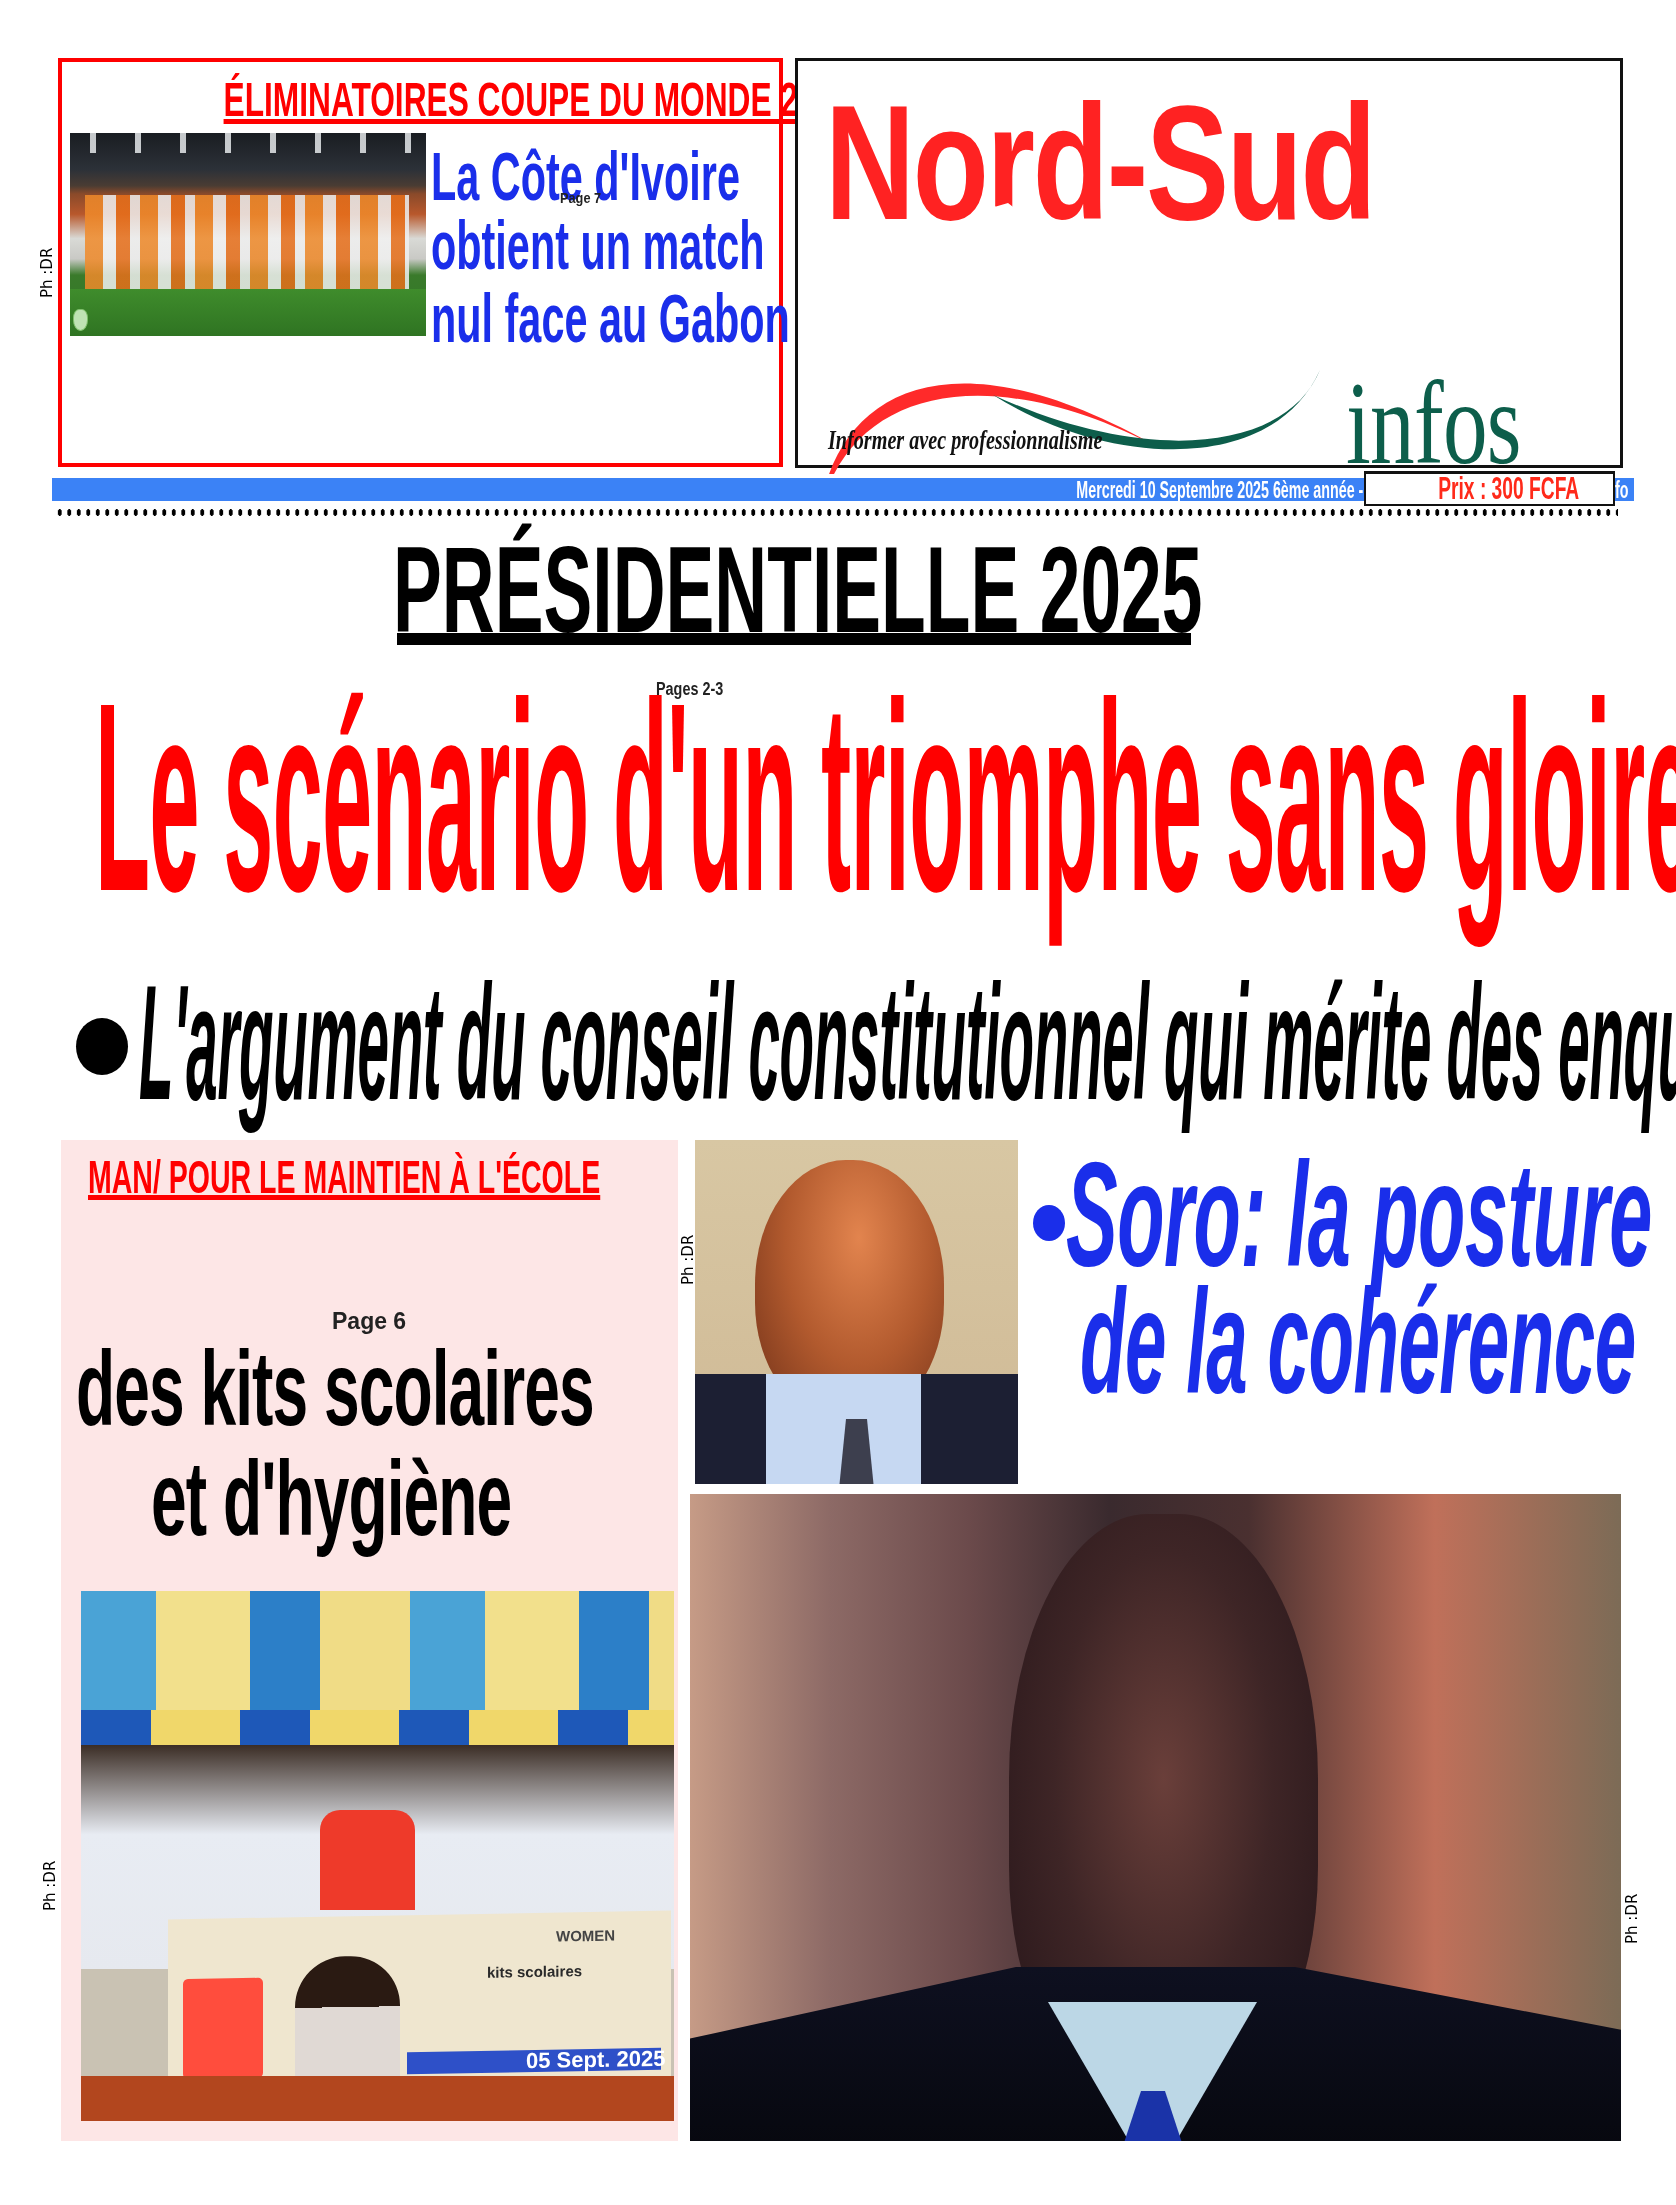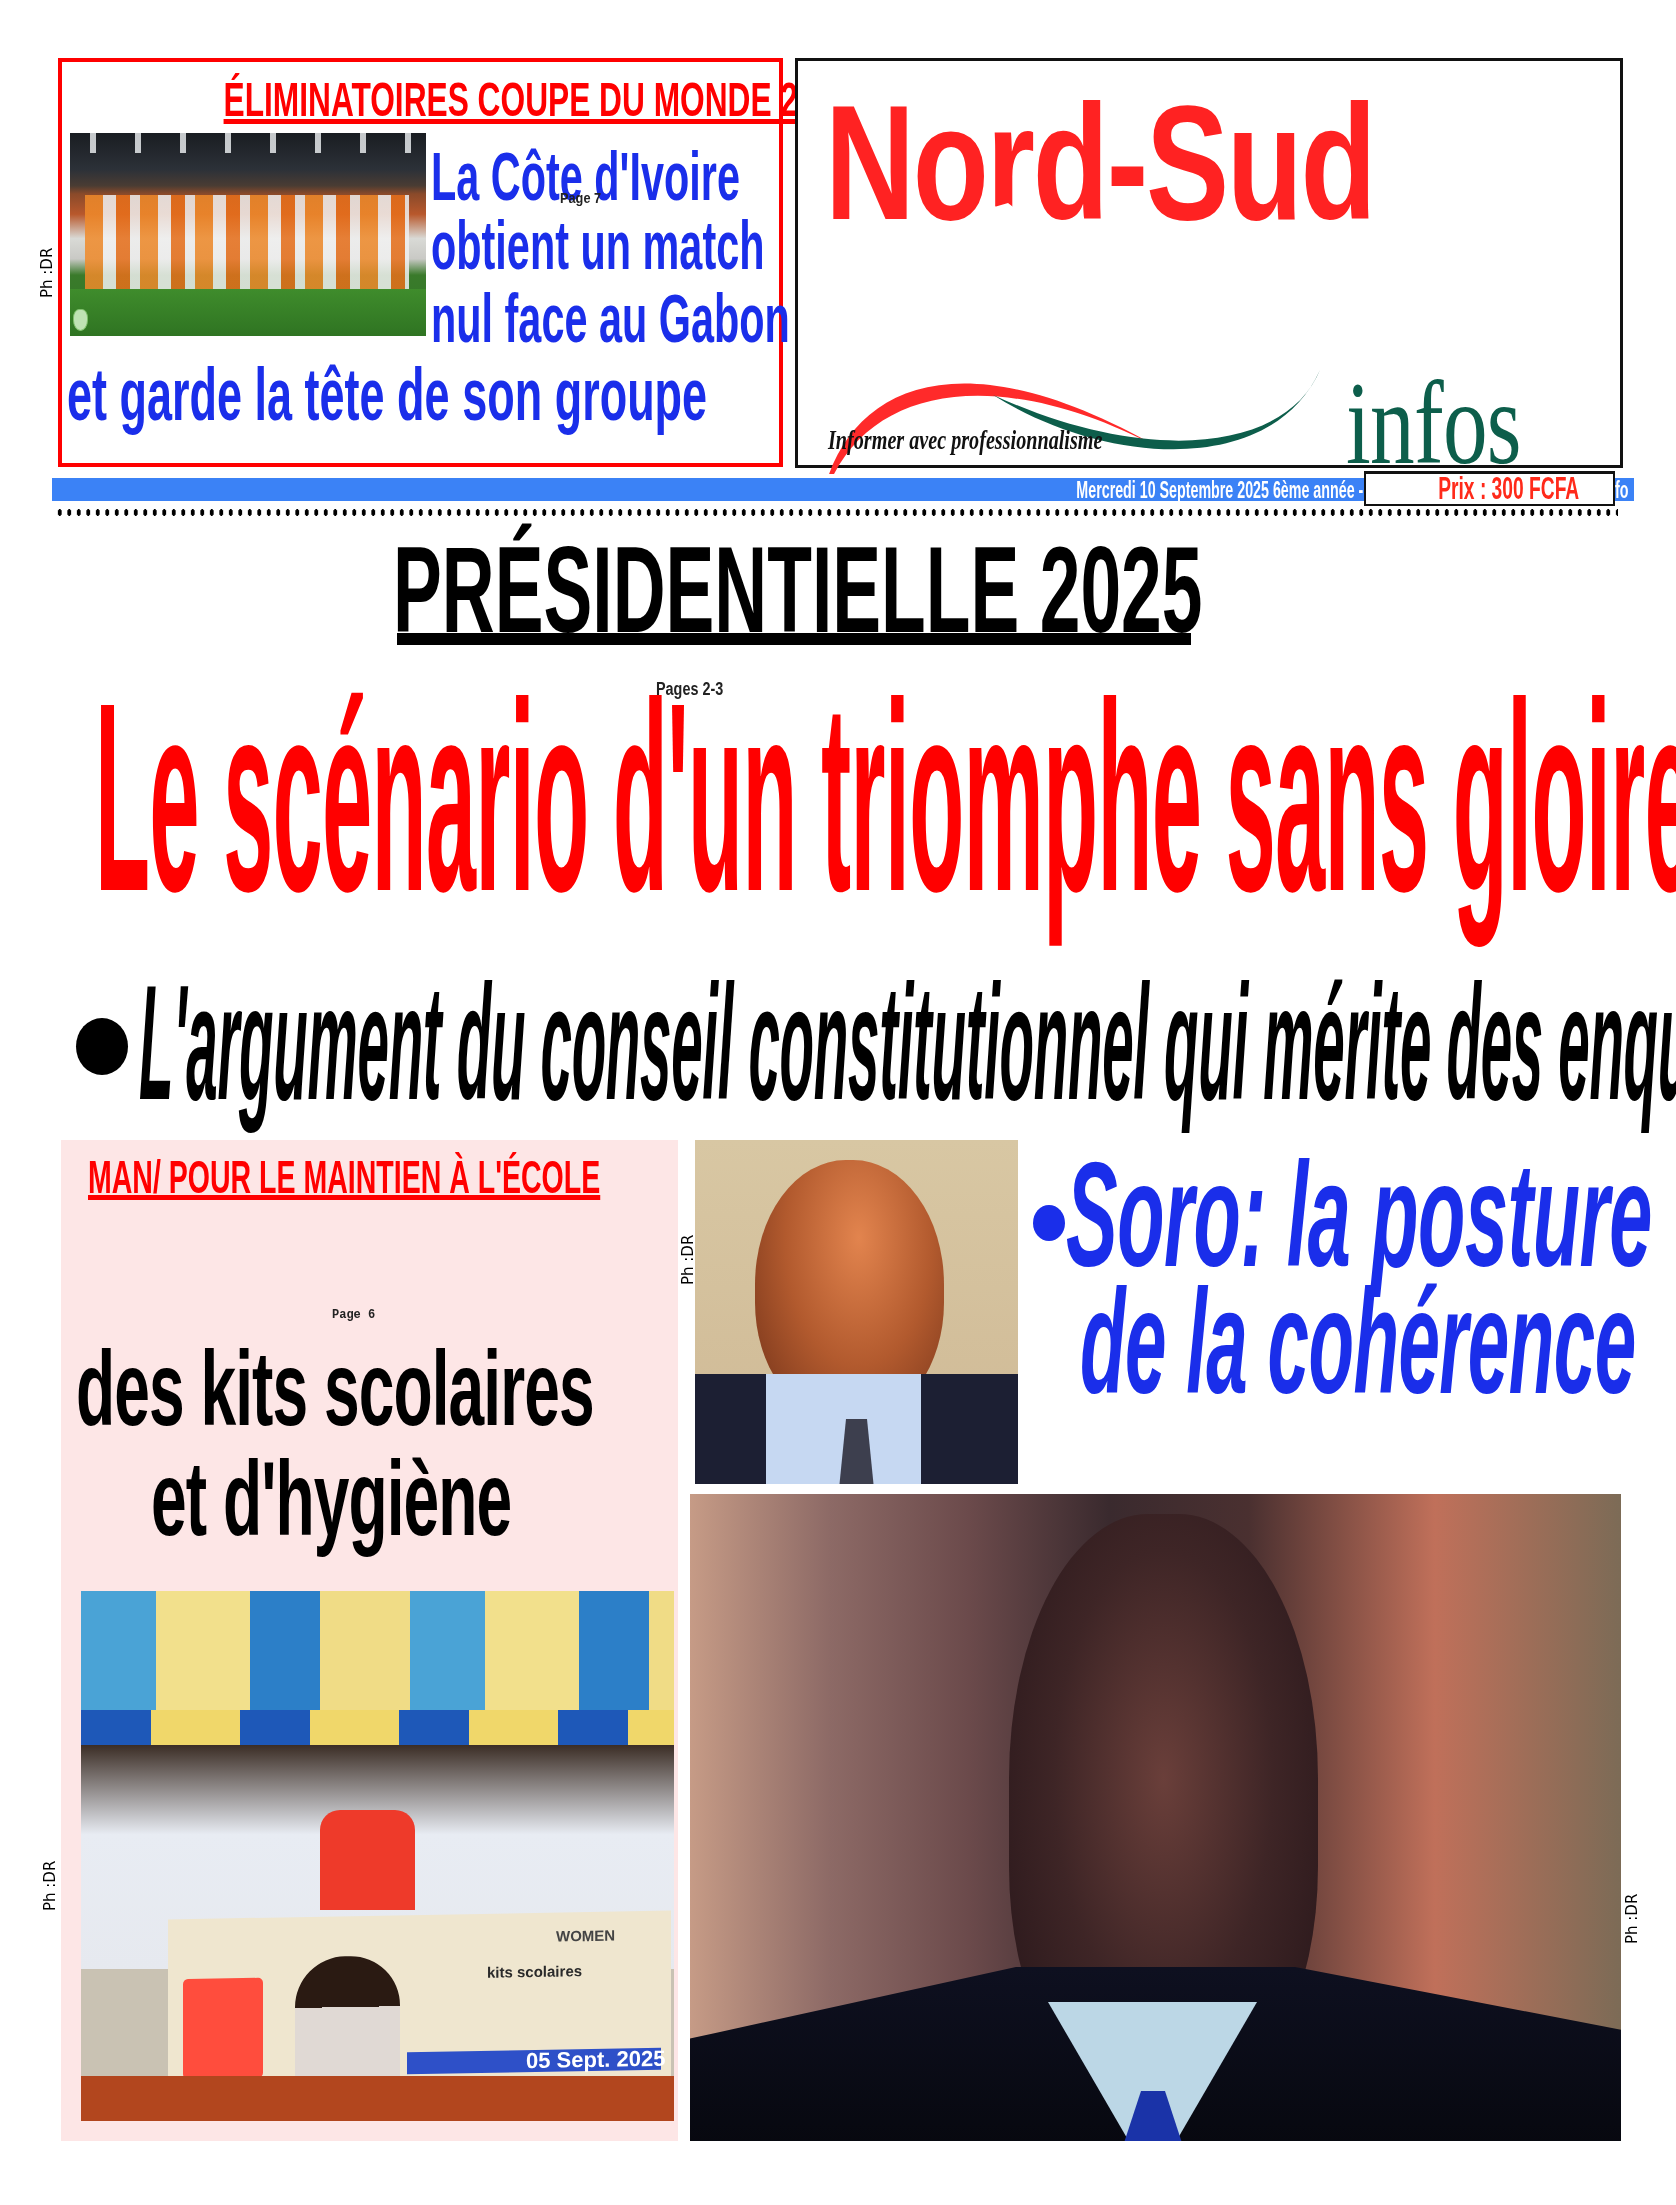--- a/index.html
+++ b/index.html
@@ -67,21 +67,21 @@
   #bullet-1 { left: 76px; top: 1018px; width: 52px; height: 57px; border-radius: 50%; background: #000; }
   #subhead { left: 139px; top: 961px; }
   #subhead span { font-size: 164px; font-weight: bold; font-style: italic; color: #000; transform: scaleX(0.345); letter-spacing: -1px; font-family: "Liberation Sans Narrow", "Liberation Sans", sans-serif; line-height: 1; }
 
   
   #school-panel { left: 61px; top: 1140px; width: 617px; height: 1001px; background: #fde6e6; }
   #school-kicker { left: 27px; top: 10px; }
   #school-kicker span { font-size: 46px; font-weight: bold; color: #ff0000; transform: scaleX(0.62); text-decoration: underline; text-decoration-thickness: 5px; text-underline-offset: 2px; font-family: "Liberation Sans Narrow", "Liberation Sans", sans-serif; }
   #school-l1 { left: 40px; top: 57px; }
   #school-l1 span { font-size: 95px; font-weight: bold; color:#000; transform: scaleX(0.53); letter-spacing: -1.5px; }
-  #school-page { left: 271px; top: 168px; font-size: 12px; font-weight: bold; color:#222; white-space:nowrap;font-family:Liberation Mono, monospace; }
+  #school-page { left: 271px; top: 168px; font-size: 23px; font-weight: bold; color:#222; white-space:nowrap; }
   #school-l2 { left: 15px; top: 189px; }
   #school-l2 span { font-size: 105px; font-weight: bold; color:#000; transform: scaleX(0.61); letter-spacing: -1.5px; }
   #school-l3 { left: 90px; top: 299px; text-align: center; }
   #school-l3 span { font-size: 105px; font-weight: bold; color:#000; transform: scaleX(0.61); letter-spacing: -1.5px; }
   #school-photo { left: 20px; top: 451px; width: 593px; height: 530px; overflow: hidden; background: #c9c2b3; }
   #school-photo .tent { position:absolute; left:0; top:0; width:100%; height:154px;
     background: repeating-linear-gradient(90deg, #4aa3d6 0 75px, #f2e08c 75px 169px, #2c7fc8 169px 239px, #f0dc86 239px 329px); }
   #school-photo .tent-edge { position:absolute; left:0; top:119px; width:100%; height:35px; background: repeating-linear-gradient(90deg,#1e58b8 0 70px,#f0d76a 70px 159px); }
   #school-photo .crowd { position:absolute; left:0; top:154px; width:100%; height:224px;
     background: linear-gradient(180deg,#3b2d25 0%, #e8ecf3 40%, #e6e9ef 100%); }
@@ -132,21 +132,20 @@
   <div id="sports-photo" class="abs" title="Ivory Coast national team lined up with mascots on the pitch">
     <div class="lights"></div>
     <div class="players"></div>
     <div class="grass"></div>
     <div class="credit-logo"></div>
   </div>
   <div id="sports-l1" class="abs"><span class="condensed blue-head">La Côte d'Ivoire</span></div>
   <div id="sports-page" class="abs">Page 7</div>
   <div id="sports-l3" class="abs"><span class="condensed blue-head">nul face au Gabon</span></div>
   <div id="sports-l2" class="abs"><span class="condensed blue-head">obtient un match</span></div>
-  <div id="sports-l4" class="abs"><span class="condensed blue-head">et garde la tête de son groupe</span></div>
 </div>
 <div id="credit-1" class="abs credit">Ph :DR</div>
 
 <div id="logo-box" class="abs">
   <div id="logo-word" class="abs"><span class="condensed">Nord-Sud</span></div>
   <div id="logo-map" class="abs"></div>
   <svg id="logo-swoosh" class="abs" viewBox="0 0 1050 250">
     <path d="M10 250 C 80 60, 300 -20, 680 200 C 380 40, 120 60, 20 250 Z" fill="#ff2a2a"></path>
     <path d="M340 90 C 560 230, 900 260, 1000 40 C 930 210, 640 230, 340 90 Z" fill="#0d5e4b"></path>
   </svg>

